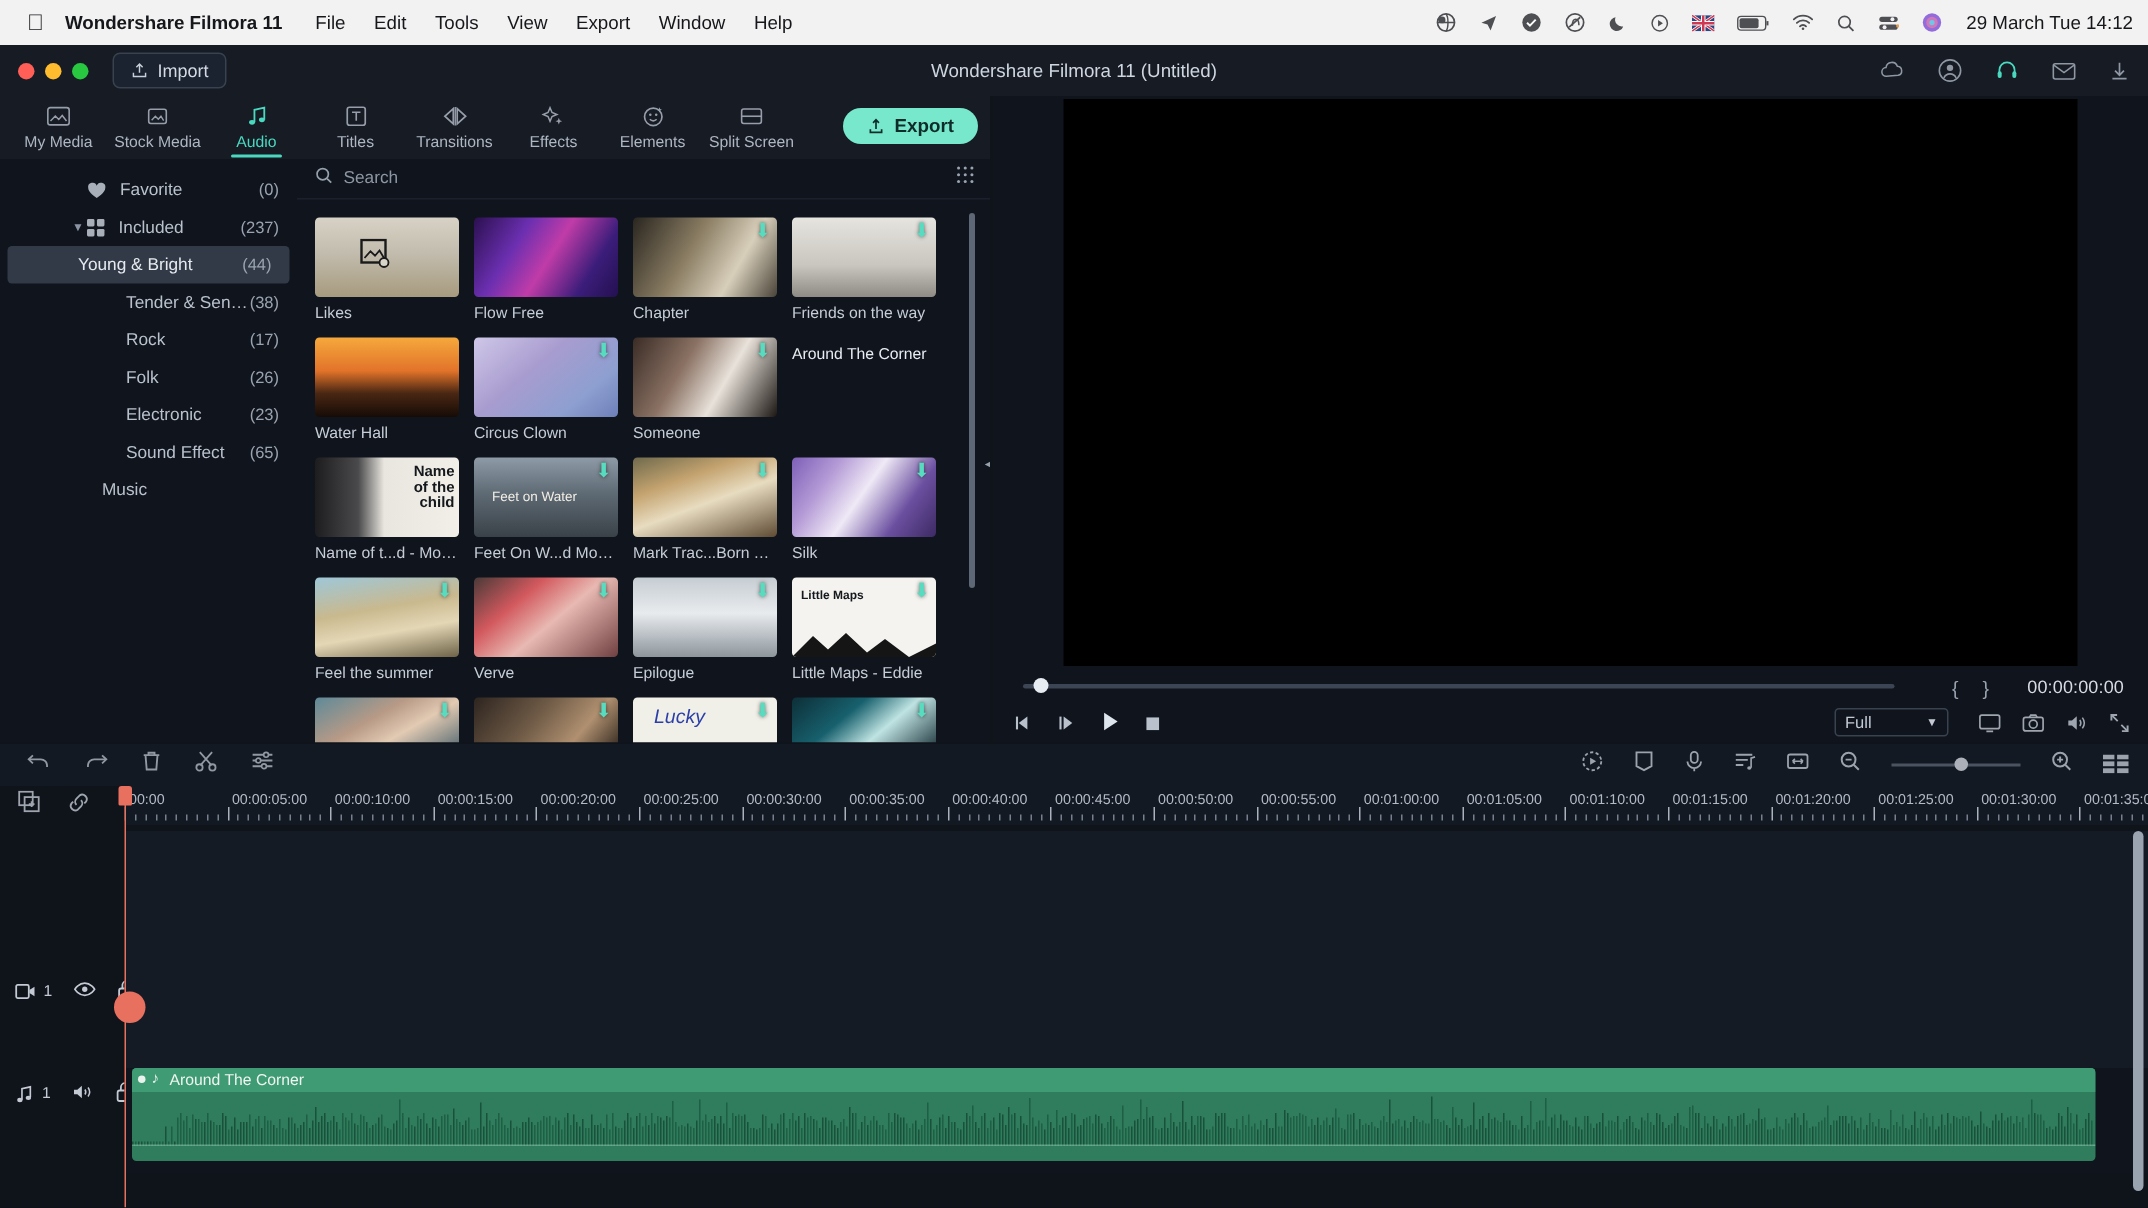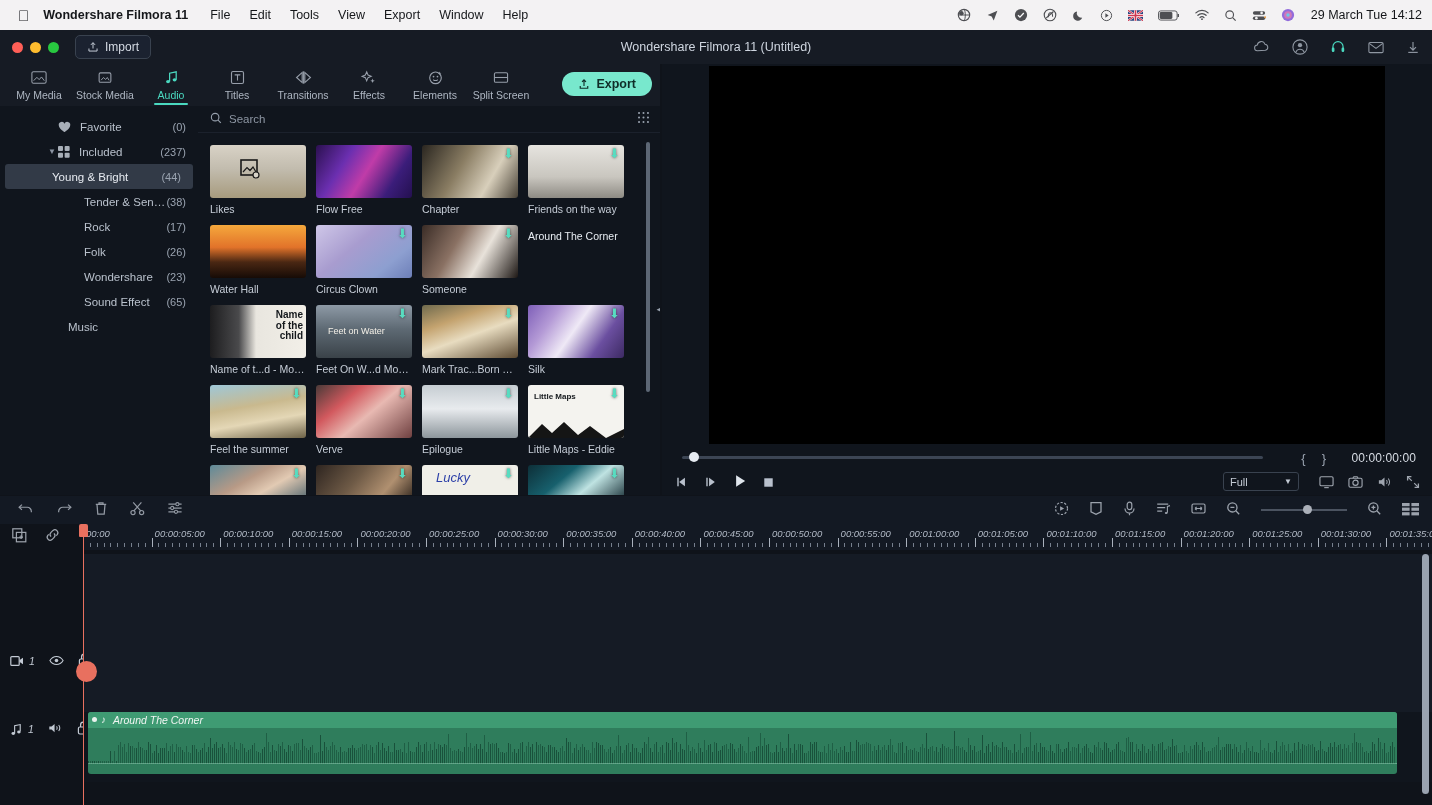--- a/index.html
+++ b/index.html
@@ -183,21 +183,21 @@
     position: absolute; top: 496px; left: 0; width: 1432px; height: 28px;
     background: #131923; display: flex; align-items: center;
   }
   .tl-left { display: flex; gap: 22px; padding-left: 18px; opacity: .72; }
   .tl-right { margin-left: auto; display: flex; gap: 20px; align-items: center; padding-right: 12px; opacity: .78; }
   .zoom-slider { width: 86px; height: 12px; position: relative; }
   .zoom-slider .ztrack { position: absolute; top: 5px; left: 0; right: 0; height: 2px; background: #5b6472; }
   .zoom-slider .zknob { position: absolute; top: 1px; left: 42px; width: 9px; height: 9px; border-radius: 50%; background: #d6dbe3; }
   .grid-toggle { display: flex; gap: 2px; }
 
-  .tl-body { position: absolute; top: 524px; left: 0; width: 1432px; height: 281px; background: #0f131a; font-style: italic; }
+  .tl-body { position: absolute; top: 524px; left: 0; width: 1432px; height: 281px; background: #0f131a; }
   .tl-head { position: absolute; top: 0; left: 0; width: 83px; height: 26px; display: flex; align-items: center; gap: 18px; padding-left: 12px; opacity: .8; }
   .ruler { position: absolute; top: 0; left: 83px; right: 0; height: 26px; background: #131923; overflow: hidden; }
   .rlabel { position: absolute; top: 4px; font-size: 9.5px; color: #b2bac6; white-space: nowrap; }
   .rtick { position: absolute; bottom: 3px; width: 1px; background: #77808e; }
   .rtick.maj { height: 9px; background: #aab2bd; }
   .rtick.min { height: 4px; }
 
   .track-head { position: absolute; left: 0; width: 83px; display: flex; align-items: center; gap: 14px; padding-left: 10px; color: #c3cad4; font-size: 10.5px; }
   .track-lane { position: absolute; left: 83px; right: 0; }
   .lane-v { background: #151b25; }
@@ -493,21 +493,21 @@
       </div>
       <div class="cat sub">
         <span class="cname">Rock</span>
         <span class="ccount">(17)</span>
       </div>
       <div class="cat sub">
         <span class="cname">Folk</span>
         <span class="ccount">(26)</span>
       </div>
       <div class="cat sub">
-        <span class="cname">Wondershare</span>
+        <span class="cname">Electronic</span>
         <span class="ccount">(23)</span>
       </div>
       <div class="cat sub">
         <span class="cname">Sound Effect</span>
         <span class="ccount">(65)</span>
       </div>
       <div class="cat plain">
         <span class="cname">Music</span>
       </div>
     </div>

